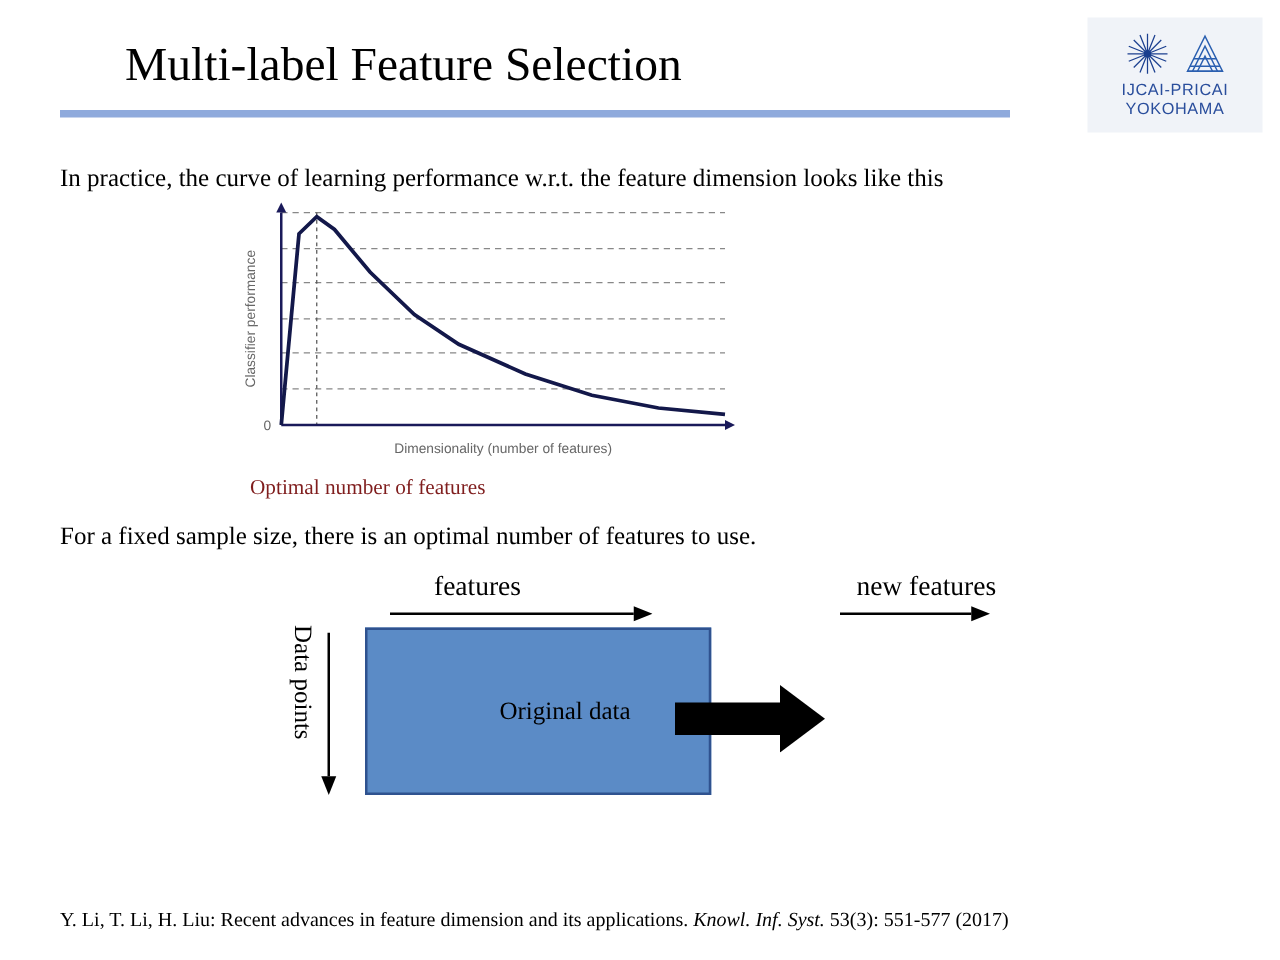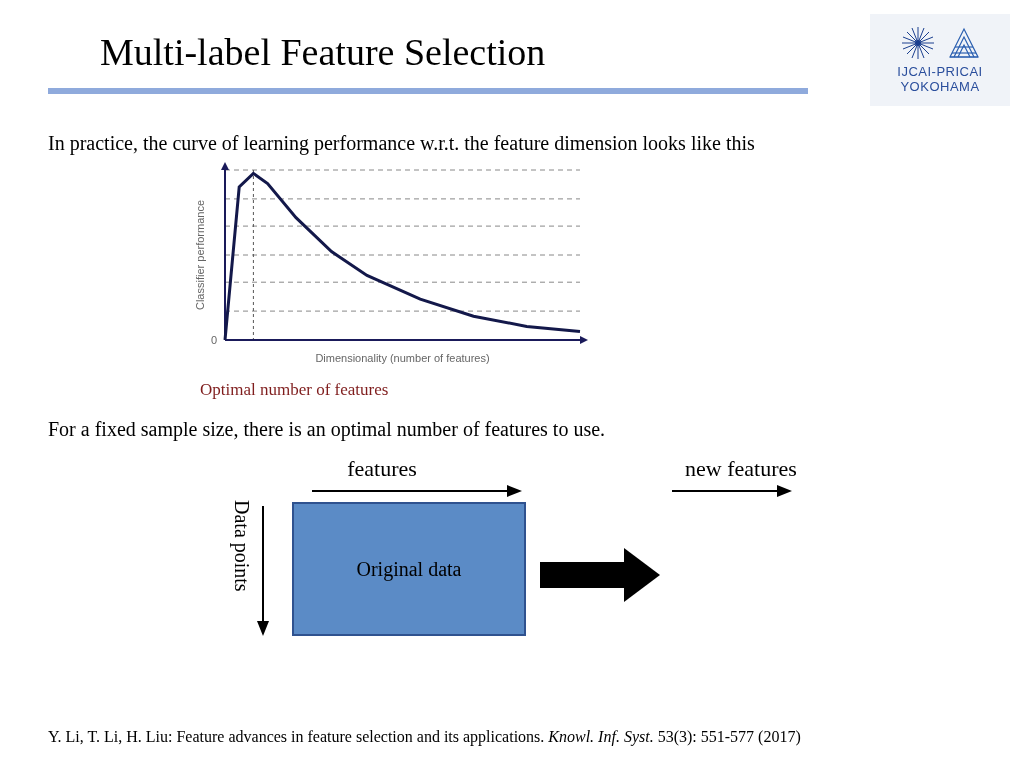--- a/index.html
+++ b/index.html
@@ -79,20 +79,21 @@
   }
   .features-lbl.f1 { left: 312px; top: 456px; width: 140px; }
   .features-lbl.f2 { left: 656px; top: 456px; width: 170px; }
   .box {
     position: absolute;
     background: #5b8bc6;
     border: 2px solid #2f528f;
     display:flex; align-items:center; justify-content:center;
     font-size: 20px;
     text-align:center;
+    padding-left:43px;
   }
   .box.orig { left: 292px; top: 502px; width: 230px; height: 130px; }
   .box.red  { left: 670px; top: 502px; width: 120px; height: 130px; }
   .big-arrow {
     position: absolute;
     left: 540px; top: 548px;
   }
   .small-arrow { position:absolute; }
   .small-arrow.a1 { left: 312px; top: 482px; }
   .small-arrow.a2 { left: 672px; top: 482px; }
@@ -195,16 +196,16 @@
     <span>Original data</span>
   </div>
 
   <svg class="big-arrow" width="120" height="54">
     <rect x="0" y="14" width="84" height="26" fill="#000"></rect>
     <polygon points="84,0 120,27 84,54" fill="#000"></polygon>
   </svg>
 
 
   <div class="citation">
-    <span>Y. Li, T. Li, H. Liu: Feature advances in feature selection and its applications. </span><span class="ital">Knowl. Inf. Syst.</span><span> 53(3): 551-577 (2017)</span>
+    <span>Y. Li, T. Li, H. Liu: Recent advances in feature dimension and its applications. </span><span class="ital">Knowl. Inf. Syst.</span><span> 53(3): 551-577 (2017)</span>
   </div>
 
 </div>
 
 </body></html>

